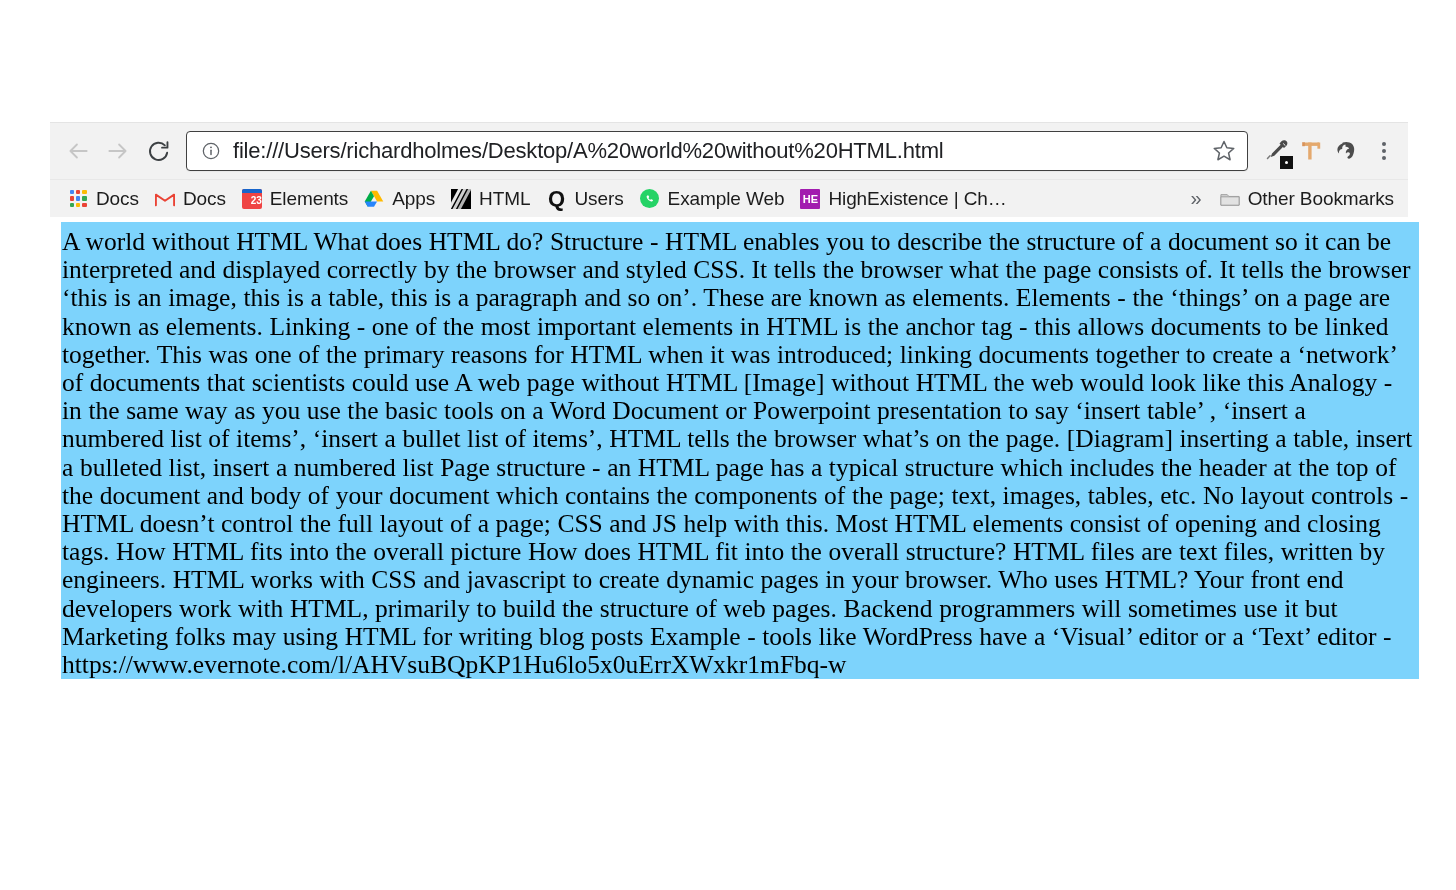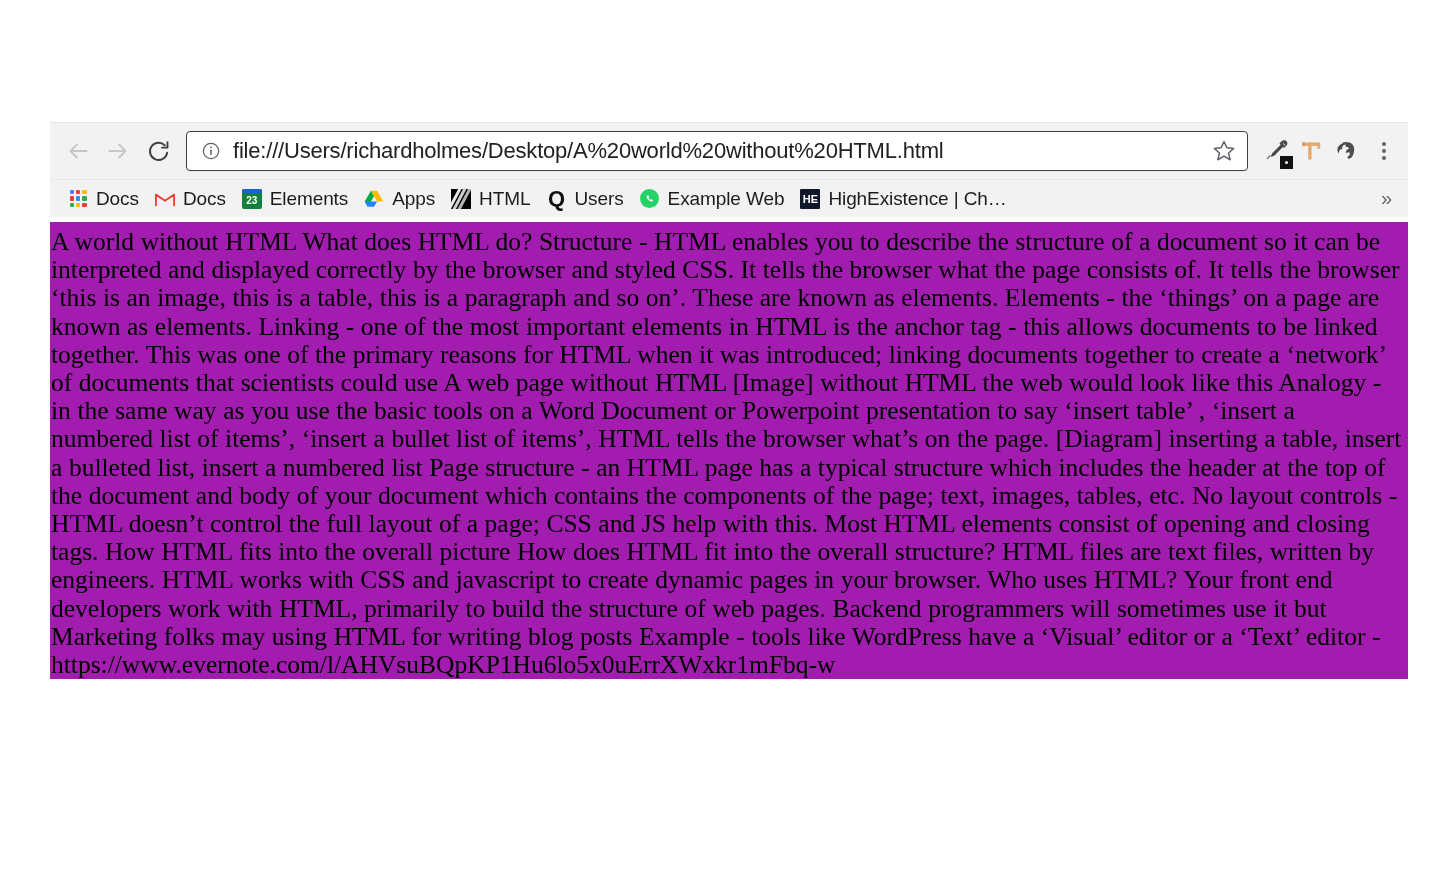--- a/index.html
+++ b/index.html
@@ -163,24 +163,24 @@
     display:flex; align-items:center; justify-content:center;
     font-weight: 700;
     font-size: 11px;
     color: #fff;
     font-family: "Liberation Sans", sans-serif;
   }
 
   
   .page-content {
     position: absolute;
-    left: 50px;
+    left: 61px;
     top: 222px;
     width: 1358px;
-    background: #a21caf;
+    background: #7dd3fc;
     padding: 0;
   }
   .doc-text {
     font-family: "Liberation Serif", "DejaVu Serif", serif;
     font-size: 25.5px;
     line-height: 28.2px;
     color: #000000;
     margin: 0;
     padding: 6px 6px 0 1px;
     text-align: left;
@@ -291,21 +291,21 @@
       <span class="bm-ico">
         <svg width="21" height="16" viewBox="0 0 22 16">
           <path d="M1 15V3.2L11 10 21 3.2V15" fill="none" stroke="#ea4335" stroke-width="2.1" stroke-linejoin="round" stroke-linecap="round"></path>
         </svg>
       </span>
       <span class="bm-label">Docs</span>
     </div>
 
     <div class="bm">
       <span class="bm-ico">
-        <span style="width:20px;height:20px;background:#15803d;border-radius:2px;display:flex;align-items:center;justify-content:center;position:relative;">
+        <span style="width:20px;height:20px;background:#ef4444;border-radius:2px;display:flex;align-items:center;justify-content:flex-end;position:relative;">
           <span style="position:absolute;top:0;left:0;right:0;height:4px;background:#1765cc;border-radius:2px 2px 0 0;"></span>
           <span style="font-size:10px;font-weight:700;color:#fff;font-family:'Liberation Sans',sans-serif;margin-top:3px;">23</span>
         </span>
       </span>
       <span class="bm-label">Elements</span>
     </div>
 
     <div class="bm">
       <span class="bm-ico">
         <svg width="21" height="19" viewBox="0 0 22 20">
@@ -341,28 +341,37 @@
           <svg width="12" height="12" viewBox="0 0 12 12">
             <path d="M3.6 2.4c.4-.2.8 0 1 .4l.5 1c.1.3 0 .6-.2.8l-.4.3c.3.9 1 1.6 1.9 1.9l.3-.4c.2-.2.5-.3.8-.2l1 .5c.4.2.6.6.4 1-.3.7-1 .9-1.8.7C5 7.9 3.3 6.2 2.7 4.2c-.2-.8 0-1.5.9-1.8z" fill="#fff"></path>
           </svg>
         </span>
       </span>
       <span class="bm-label">Example Web</span>
     </div>
 
     <div class="bm">
       <span class="bm-ico">
-        <span class="sq-ico" style="background:#0f172a;border-radius:1px;">HE</span>
+        <span class="sq-ico" style="background:#a21caf;border-radius:1px;">HE</span>
       </span>
       <span class="bm-label">HighExistence | Ch…</span>
     </div>
 
     <span class="bm-spacer"></span>
 
     <span class="bm-overflow">»</span>
 
+    <div class="bm">
+      <span class="bm-ico">
+        <svg width="22" height="18" viewBox="0 0 22 18">
+          <path d="M1 4.2h7l1.8 2H21v9.6H1z" fill="#d4d4d4" stroke="#9a9a9a" stroke-width="1"></path>
+          <path d="M1 6.6h20v9.2H1z" fill="#e2e2e2" stroke="#9a9a9a" stroke-width="1"></path>
+        </svg>
+      </span>
+      <span class="bm-label">Other Bookmarks</span>
+    </div>
 
   </div>
 </div>
 
 <div class="page-content">
   <p class="doc-text">A world without HTML What does HTML do? Structure - HTML enables you to describe the structure of a document so it can be interpreted and displayed correctly by the browser and styled CSS. It tells the browser what the page consists of. It tells the browser ‘this is an image, this is a table, this is a paragraph and so on’. These are known as elements. Elements - the ‘things’ on a page are known as elements. Linking - one of the most important elements in HTML is the anchor tag - this allows documents to be linked together. This was one of the primary reasons for HTML when it was introduced; linking documents together to create a ‘network’ of documents that scientists could use A web page without HTML [Image] without HTML the web would look like this Analogy - in the same way as you use the basic tools on a Word Document or Powerpoint presentation to say ‘insert table’ , ‘insert a numbered list of items’, ‘insert a bullet list of items’, HTML tells the browser what’s on the page. [Diagram] inserting a table, insert a bulleted list, insert a numbered list Page structure - an HTML page has a typical structure which includes the header at the top of the document and body of your document which contains the components of the page; text, images, tables, etc. No layout controls - HTML doesn’t control the full layout of a page; CSS and JS help with this. Most HTML elements consist of opening and closing tags. How HTML fits into the overall picture How does HTML fit into the overall structure? HTML files are text files, written by engineers. HTML works with CSS and javascript to create dynamic pages in your browser. Who uses HTML? Your front end developers work with HTML, primarily to build the structure of web pages. Backend programmers will sometimes use it but Marketing folks may using HTML for writing blog posts Example - tools like WordPress have a ‘Visual’ editor or a ‘Text’ editor - https://www.evernote.com/l/AHVsuBQpKP1Hu6lo5x0uErrXWxkr1mFbq-w</p>
 </div>
 
 </body></html>

